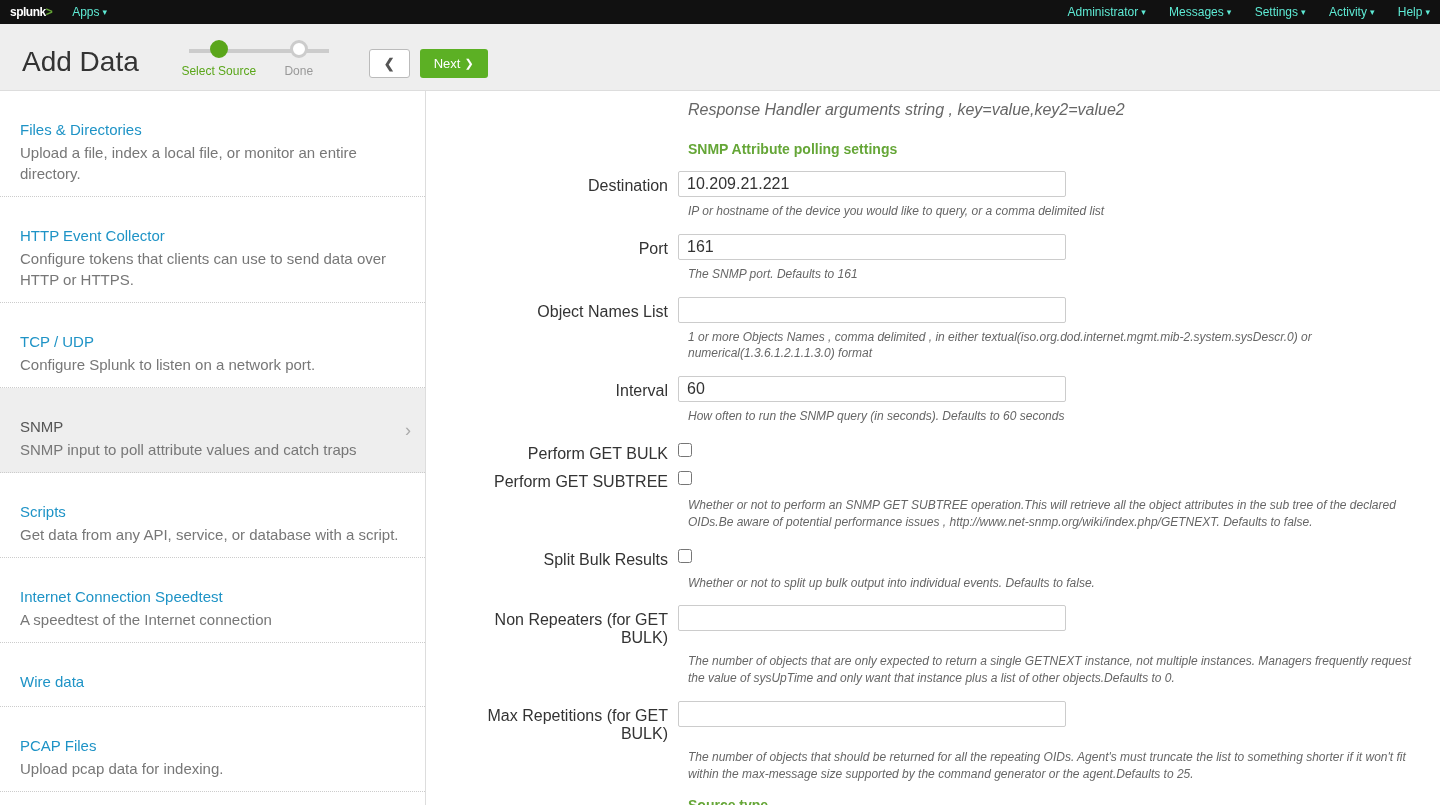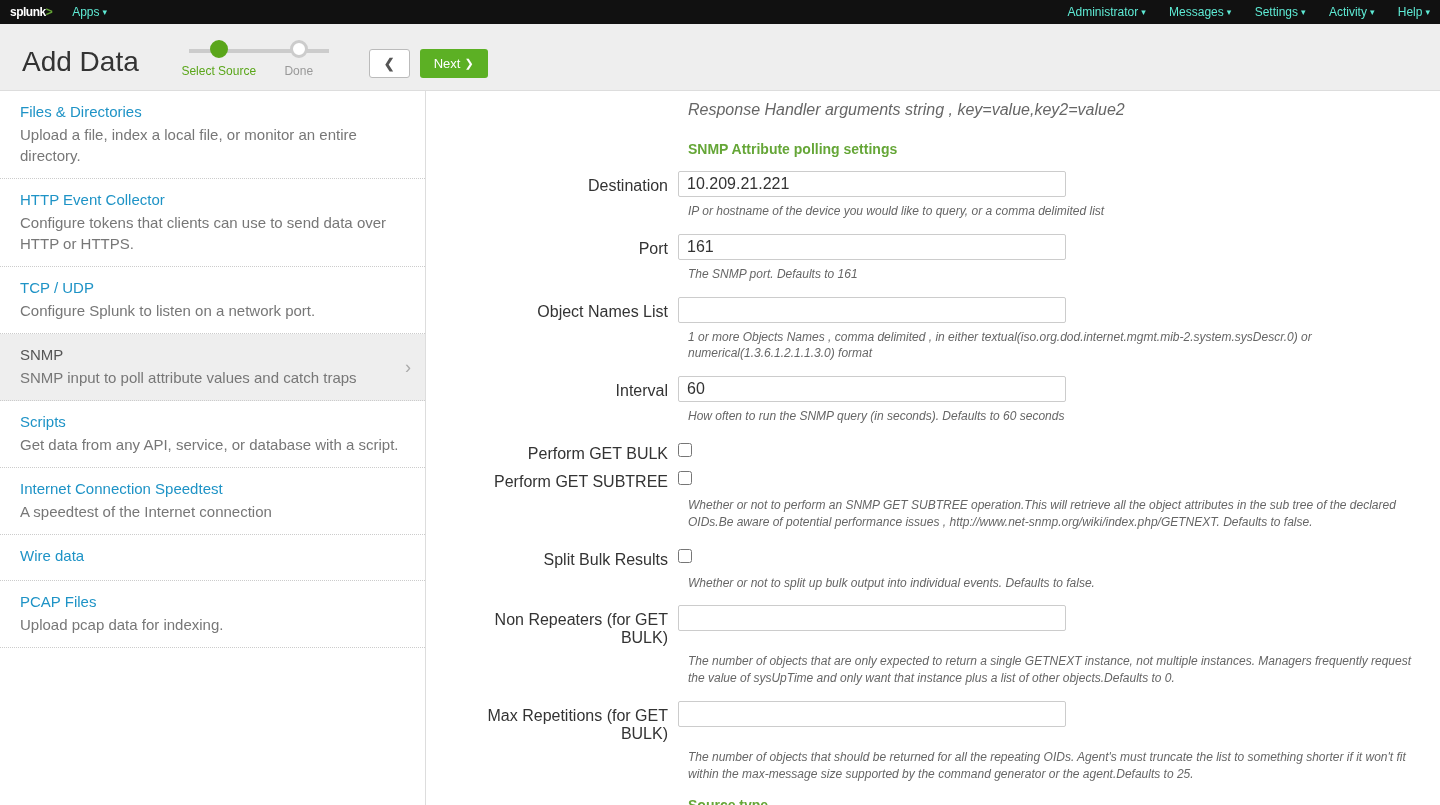--- a/index.html
+++ b/index.html
@@ -28,21 +28,21 @@
 .btn { height: 29px; padding: 0 14px; border-radius: 3px; border: none; font-size: 13px; cursor: pointer; display: inline-flex; align-items: center; }
 .btn-back { background: #fff; border: 1px solid #bbb; color: #555; font-weight: bold; }
 .btn-next { background: #5cb024; color: #fff; font-weight: 500; }
 .btn-next .chev { margin-left: 4px; font-size: 11px; }
 
 
 .content { display: flex; }
 .sidebar { width: 426px; border-right: 1px solid #ddd; }
 .sidebar .item { padding: 12px 20px; border-bottom: 1px dotted #ccc; cursor: pointer; position: relative; }
 .sidebar .item.selected { background: #eee; }
-.sidebar .item .title { color: #1e93c6; font-size: 15px; margin-bottom: 4px; }
+.sidebar .item .title { color: #1e93c6; font-size: 15px; margin-bottom: 4px; margin-top: 18px; }
 .sidebar .item.selected .title { color: #555; }
 .sidebar .item .desc { color: #777; font-size: 15px; line-height: 1.4; }
 .sidebar .item .chev-right { position: absolute; right: 14px; top: 50%; transform: translateY(-50%); color: #aaa; font-size: 18px; }
 
 
 .form-area { flex: 1; padding: 10px 22px 30px 22px; }
 .hint-top { font-style: italic; color: #666; font-size: 16px; margin: 0 0 22px 240px; }
 .section-head { color: #65a637; font-weight: bold; font-size: 14px; margin: 0 0 14px 240px; }
 .form-row { display: flex; align-items: flex-start; margin-bottom: 4px; }
 .form-row .label-col { width: 230px; text-align: right; padding-right: 10px; padding-top: 6px; color: #333; font-size: 16px; }

